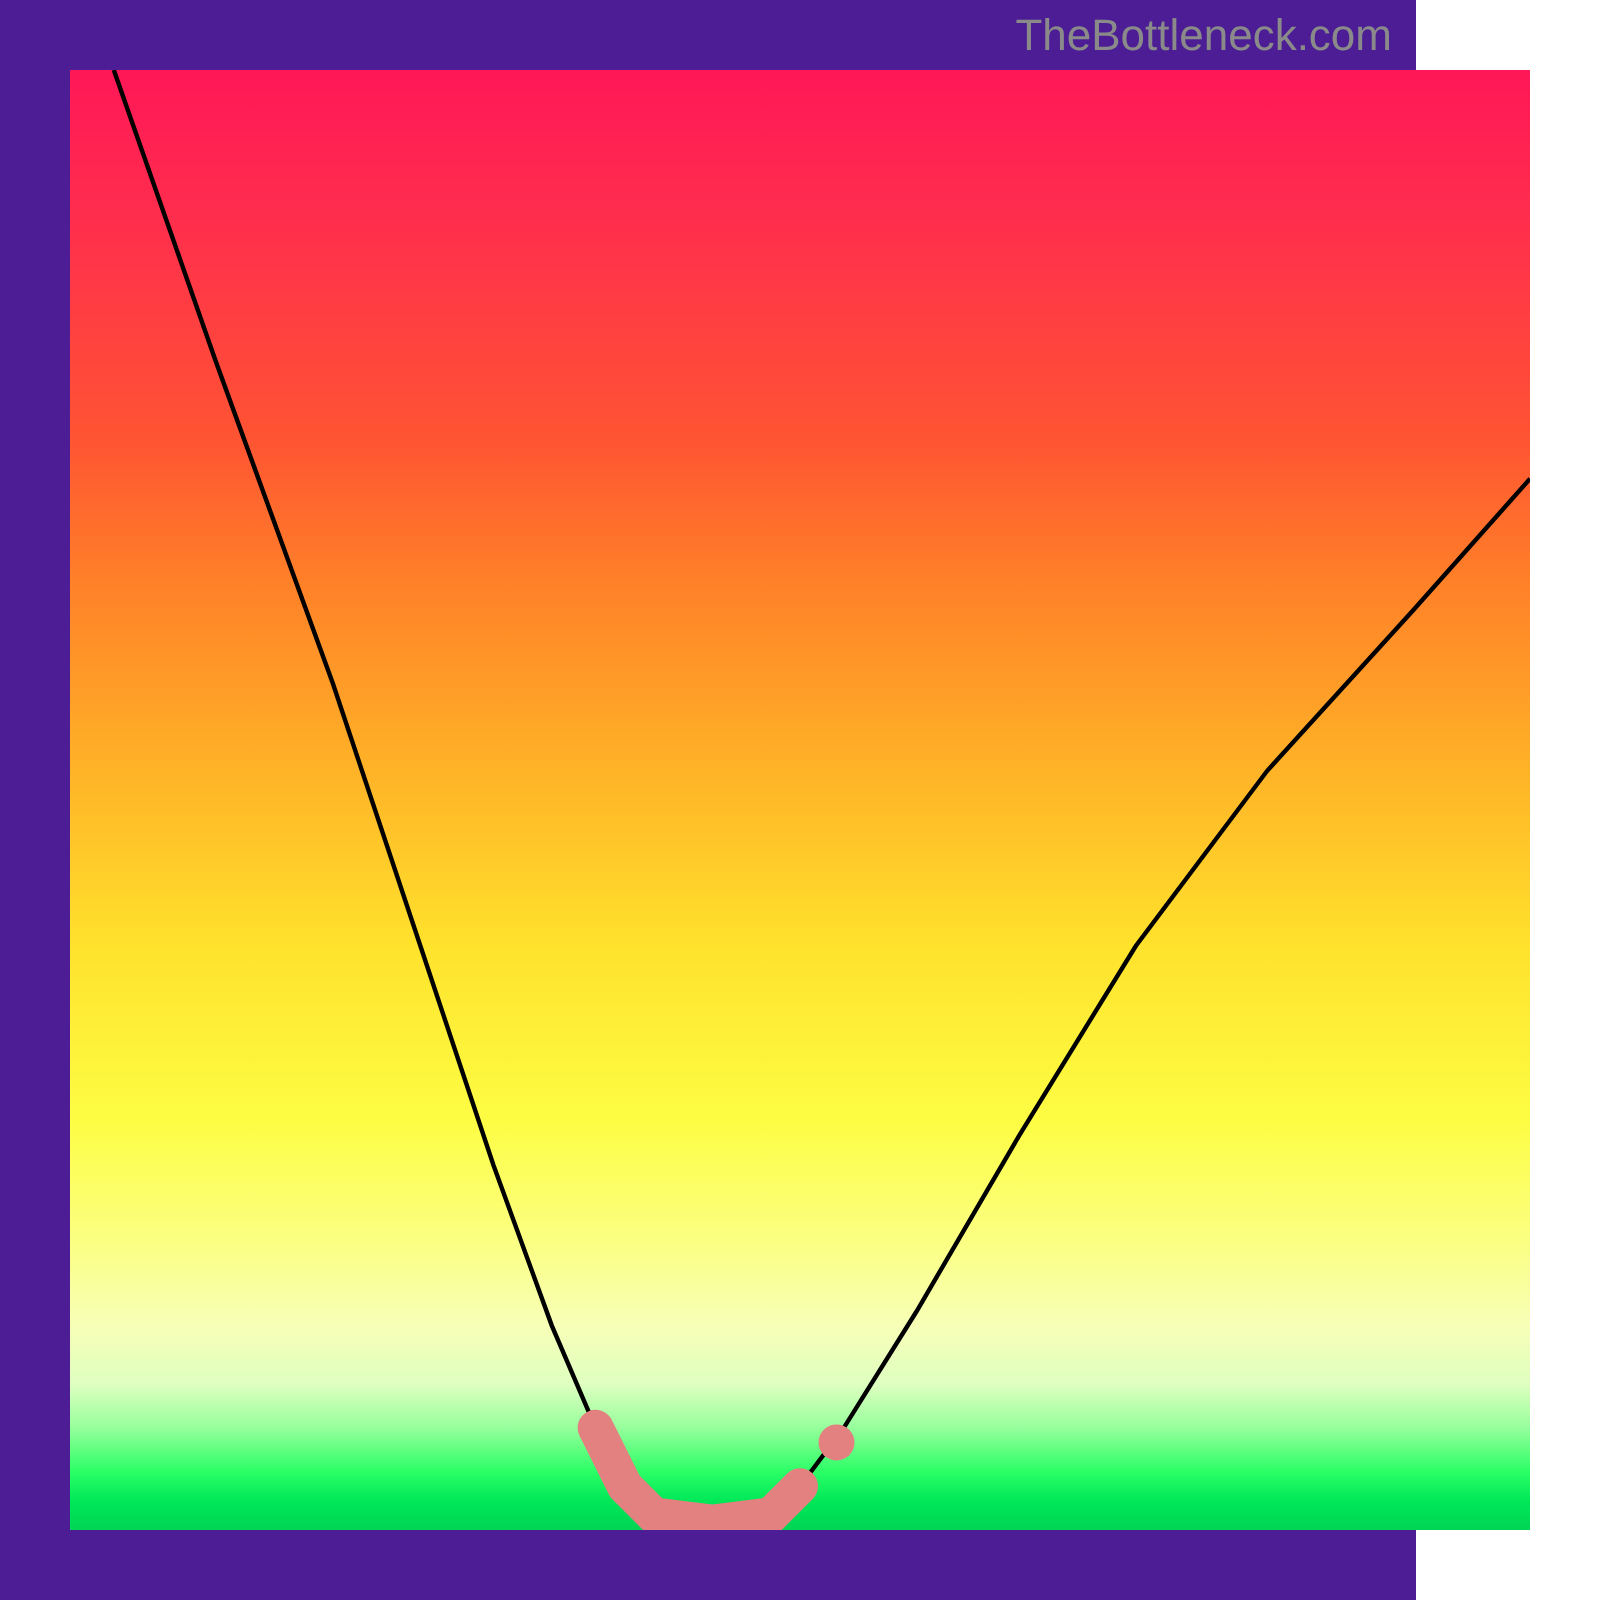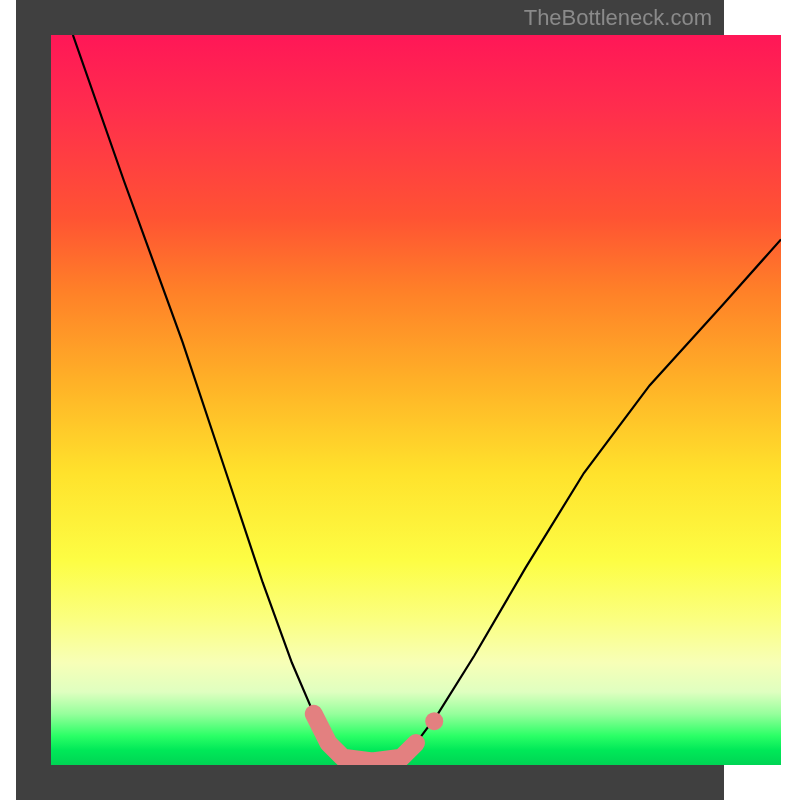--- a/index.html
+++ b/index.html
@@ -5,22 +5,21 @@
   body {
     margin: 0;
     padding: 0;
     background: #fff;
     font-family: Arial, sans-serif;
   }
   .chart-container {
     position: relative;
     width: 708px;
     height: 800px;
-    background: #404040;
-    margin-left: 16px;
+    background: #4c1d95;
   }
   .watermark {
     position: absolute;
     top: 5px;
     right: 12px;
     font-size: 22px;
     color: #8a8a8a;
     z-index: 20;
     font-family: Arial, sans-serif;
   }

